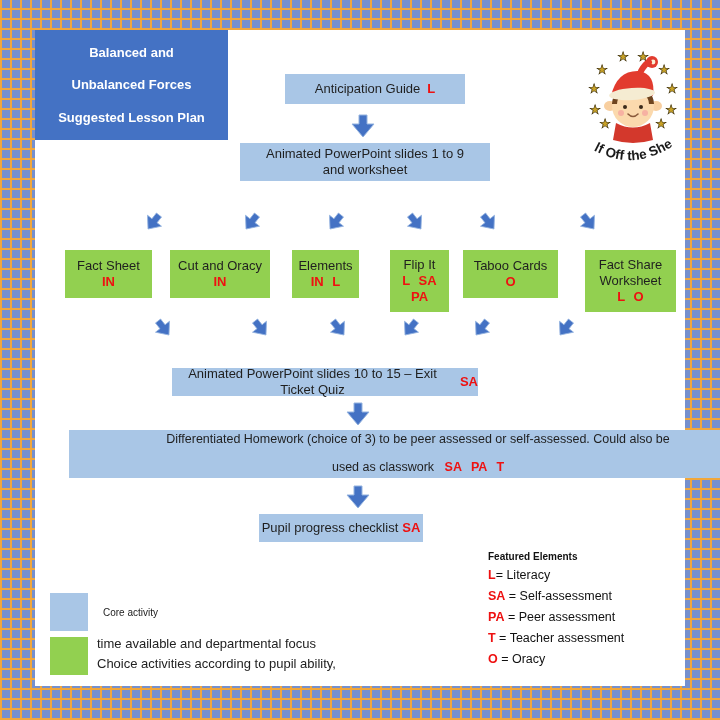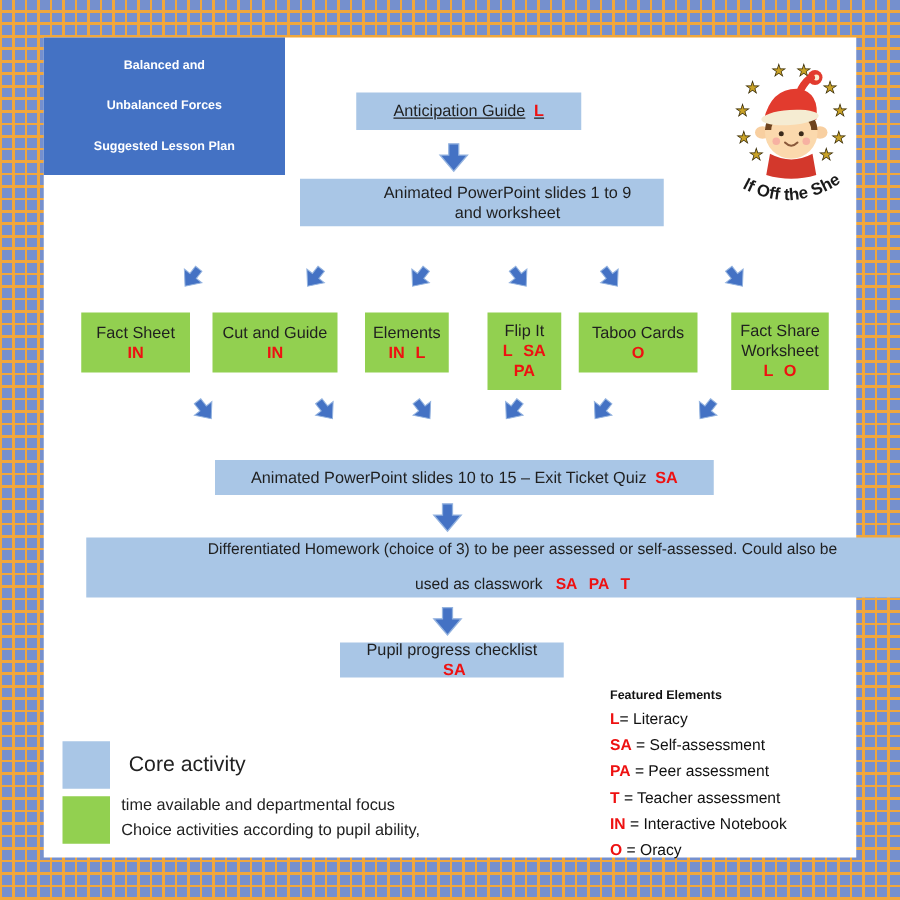--- a/index.html
+++ b/index.html
@@ -20,33 +20,33 @@
     position:absolute;display:flex;flex-direction:column;
     align-items:center;justify-content:center;text-align:center;
     color:#1f1f1f;font-size:13px;line-height:1.25;
   }
   .blue{background:#A9C6E6;}
   .green{background:#92D050;}
   .code{color:#EE1111;font-weight:bold;word-spacing:5px;}
   .inline-code{color:#EE1111;font-weight:bold;margin-left:7px;word-spacing:6px;}
   #title-box{
     left:5px;top:3px;width:193px;height:110px;background:#4472C4;
-    color:#fff;font-weight:bold;font-size:10px;
+    color:#fff;font-weight:bold;font-size:13px;
     display:flex;flex-direction:column;justify-content:space-around;
     align-items:center;text-align:center;padding:6px 0;box-sizing:border-box;
   }
   .arrow{position:absolute;line-height:0;}
   .rot-l{transform:rotate(38deg);}
   .rot-r{transform:rotate(-38deg);}
   #featured{left:453px;top:521px;width:195px;font-size:12.5px;color:#111;}
   #featured .fe-title{font-weight:bold;font-size:10px;margin-bottom:6px;}
   .fe-row{margin-bottom:7px;}
   .fe-abbr{color:#EE1111;font-weight:bold;}
   .swatch{position:absolute;width:38px;height:38px;}
-  #legend-core-label{left:62px;top:563px;height:38px;display:flex;align-items:center;font-size:17px;color:#222;padding-left:6px;}
+  #legend-core-label{left:62px;top:563px;height:38px;display:flex;align-items:center;font-size:10px;color:#222;padding-left:6px;}
   #legend-choice-label{left:62px;top:604px;font-size:13px;color:#222;line-height:1.5;}
 </style>
 </head>
 <body>
 
 <div id="panel">
 
   <div id="title-box">
     <div>Balanced and</div>
     <div>Unbalanced Forces</div>
@@ -82,32 +82,32 @@
       <circle cx="62" cy="65" r="3" fill="#F6A9A0" opacity="0.85"></circle>
       <path d="M45,66 Q50,71 55,66" stroke="#8A5A3B" stroke-width="1.6" fill="none" stroke-linecap="round"></path>
       <path d="M33,75 Q50,84 67,75 L70,92 Q50,98 30,92 Z" fill="#D3382C"></path>
     </g>
     <path id="logo-arc" d="M10,102 Q50,124 90,98" fill="none"></path>
     <text font-size="13.5" font-weight="bold" fill="#1A1A1A">
       <textPath href="#logo-arc" startOffset="50%" text-anchor="middle">Elf Off the Shelf</textPath>
     </text>
   </svg>
 
-  <div class="box blue" style="left:250px;top:44px;width:180px;height:30px;flex-direction:row;text-decoration:underline;">
+  <div class="box blue" style="left:250px;top:44px;width:180px;height:30px;flex-direction:row;">
     <span>Anticipation Guide</span>
     <span class="inline-code">L</span>
   </div>
 
   <div class="arrow" style="left:315px;top:84px;">
     <svg width="26" height="24" viewBox="0 0 26 24">
         <path d="M9 1h8v9h7L13 23 2 10h7z" fill="#4472C4" stroke="#94B3DF" stroke-width="1"></path>
       </svg>
   </div>
 
-  <div class="box blue" style="left:205px;top:113px;width:250px;height:38px;padding-left:41px;">
+  <div class="box blue" style="left:205px;top:113px;width:250px;height:38px;">
     <div>Animated PowerPoint  slides 1 to 9</div>
     <div>and worksheet</div>
   </div>
 
   <div class="arrow rot-l" style="left:108px;top:182px;"><svg width="21" height="20" viewBox="0 0 26 24">
         <path d="M9 1h8v9h7L13 23 2 10h7z" fill="#4472C4" stroke="#94B3DF"></path>
       </svg></div>
   <div class="arrow rot-l" style="left:206px;top:182px;"><svg width="21" height="20" viewBox="0 0 26 24">
         <path d="M9 1h8v9h7L13 23 2 10h7z" fill="#4472C4" stroke="#94B3DF"></path>
       </svg></div>
@@ -122,37 +122,37 @@
       </svg></div>
   <div class="arrow rot-r" style="left:543px;top:182px;"><svg width="21" height="20" viewBox="0 0 26 24">
         <path d="M9 1h8v9h7L13 23 2 10h7z" fill="#4472C4" stroke="#94B3DF"></path>
       </svg></div>
 
   <div class="box green" style="left:30px;top:220px;width:87px;height:48px;">
     <div>Fact Sheet</div>
     <div class="code">IN</div>
   </div>
   <div class="box green" style="left:135px;top:220px;width:100px;height:48px;">
-    <div>Cut and Guide</div>
+    <div>Cut and Oracy</div>
     <div class="code">IN</div>
   </div>
   <div class="box green" style="left:257px;top:220px;width:67px;height:48px;">
     <div>Elements</div>
     <div class="code">IN L</div>
   </div>
   <div class="box green" style="left:355px;top:220px;width:59px;height:62px;">
     <div>Flip It</div>
     <div class="code">L SA</div>
     <div class="code">PA</div>
   </div>
   <div class="box green" style="left:428px;top:220px;width:95px;height:48px;">
     <div>Taboo Cards</div>
     <div class="code">O</div>
   </div>
-  <div class="box green" style="left:550px;top:220px;width:78px;height:62px;">
+  <div class="box green" style="left:550px;top:220px;width:91px;height:62px;">
     <div>Fact Share</div>
     <div>Worksheet</div>
     <div class="code">L O</div>
   </div>
 
   <div class="arrow rot-r" style="left:118px;top:288px;"><svg width="21" height="20" viewBox="0 0 26 24">
         <path d="M9 1h8v9h7L13 23 2 10h7z" fill="#4472C4" stroke="#94B3DF"></path>
       </svg></div>
   <div class="arrow rot-r" style="left:215px;top:288px;"><svg width="21" height="20" viewBox="0 0 26 24">
         <path d="M9 1h8v9h7L13 23 2 10h7z" fill="#4472C4" stroke="#94B3DF"></path>
@@ -163,21 +163,21 @@
   <div class="arrow rot-l" style="left:365px;top:288px;"><svg width="21" height="20" viewBox="0 0 26 24">
         <path d="M9 1h8v9h7L13 23 2 10h7z" fill="#4472C4" stroke="#94B3DF"></path>
       </svg></div>
   <div class="arrow rot-l" style="left:436px;top:288px;"><svg width="21" height="20" viewBox="0 0 26 24">
         <path d="M9 1h8v9h7L13 23 2 10h7z" fill="#4472C4" stroke="#94B3DF"></path>
       </svg></div>
   <div class="arrow rot-l" style="left:520px;top:288px;"><svg width="21" height="20" viewBox="0 0 26 24">
         <path d="M9 1h8v9h7L13 23 2 10h7z" fill="#4472C4" stroke="#94B3DF"></path>
       </svg></div>
 
-  <div class="box blue" style="left:137px;top:338px;width:399px;height:28px;flex-direction:row;">
+  <div class="box blue" style="left:137px;top:338px;width:306px;height:28px;flex-direction:row;">
     <span>Animated PowerPoint slides 10 to 15 – Exit Ticket Quiz</span>
     <span class="inline-code">SA</span>
   </div>
 
   <div class="arrow" style="left:310px;top:372px;">
     <svg width="26" height="24" viewBox="0 0 26 24">
         <path d="M9 1h8v9h7L13 23 2 10h7z" fill="#4472C4" stroke="#94B3DF" stroke-width="1"></path>
       </svg>
   </div>
 
@@ -188,32 +188,31 @@
       <span class="inline-code">SA PA T</span>
     </div>
   </div>
 
   <div class="arrow" style="left:310px;top:455px;">
     <svg width="26" height="24" viewBox="0 0 26 24">
         <path d="M9 1h8v9h7L13 23 2 10h7z" fill="#4472C4" stroke="#94B3DF" stroke-width="1"></path>
       </svg>
   </div>
 
-  <div class="box blue" style="left:237px;top:484px;width:179px;height:28px;flex-direction:column;">
+  <div class="box blue" style="left:224px;top:484px;width:164px;height:28px;flex-direction:row;">
     <span>Pupil progress checklist</span>
     <span class="inline-code" style="margin-left:4px;">SA</span>
   </div>
 
   <div id="featured" class="abs">
     <div class="fe-title">Featured Elements</div>
     <div class="fe-row"><span class="fe-abbr">L</span><span>= Literacy</span></div>
     <div class="fe-row"><span class="fe-abbr">SA</span><span> = Self-assessment</span></div>
     <div class="fe-row"><span class="fe-abbr">PA</span><span> = Peer assessment</span></div>
     <div class="fe-row"><span class="fe-abbr">T</span><span> = Teacher assessment</span></div>
-    <div class="fe-row"><span class="fe-abbr">IN</span><span> = Interactive Notebook</span></div>
     <div class="fe-row"><span class="fe-abbr">O</span><span> = Oracy</span></div>
   </div>
 
   <div class="swatch blue" style="left:15px;top:563px;"></div>
   <div class="abs" id="legend-core-label">Core activity</div>
   <div class="swatch green" style="left:15px;top:607px;"></div>
   <div class="abs" id="legend-choice-label">
     <div>time available and departmental focus</div>
     <div>Choice activities according to pupil ability,</div>
   </div>

